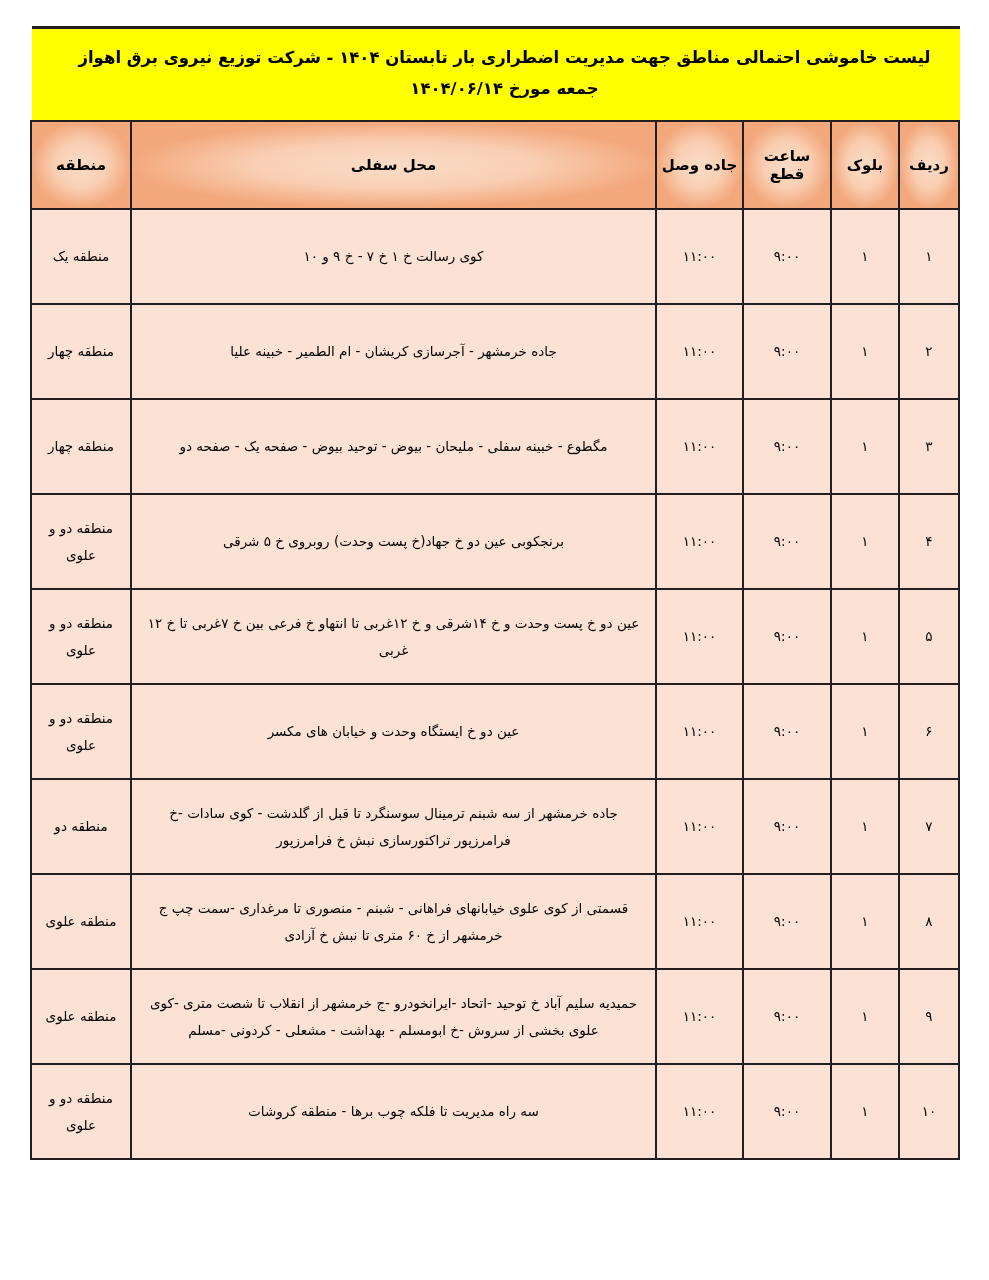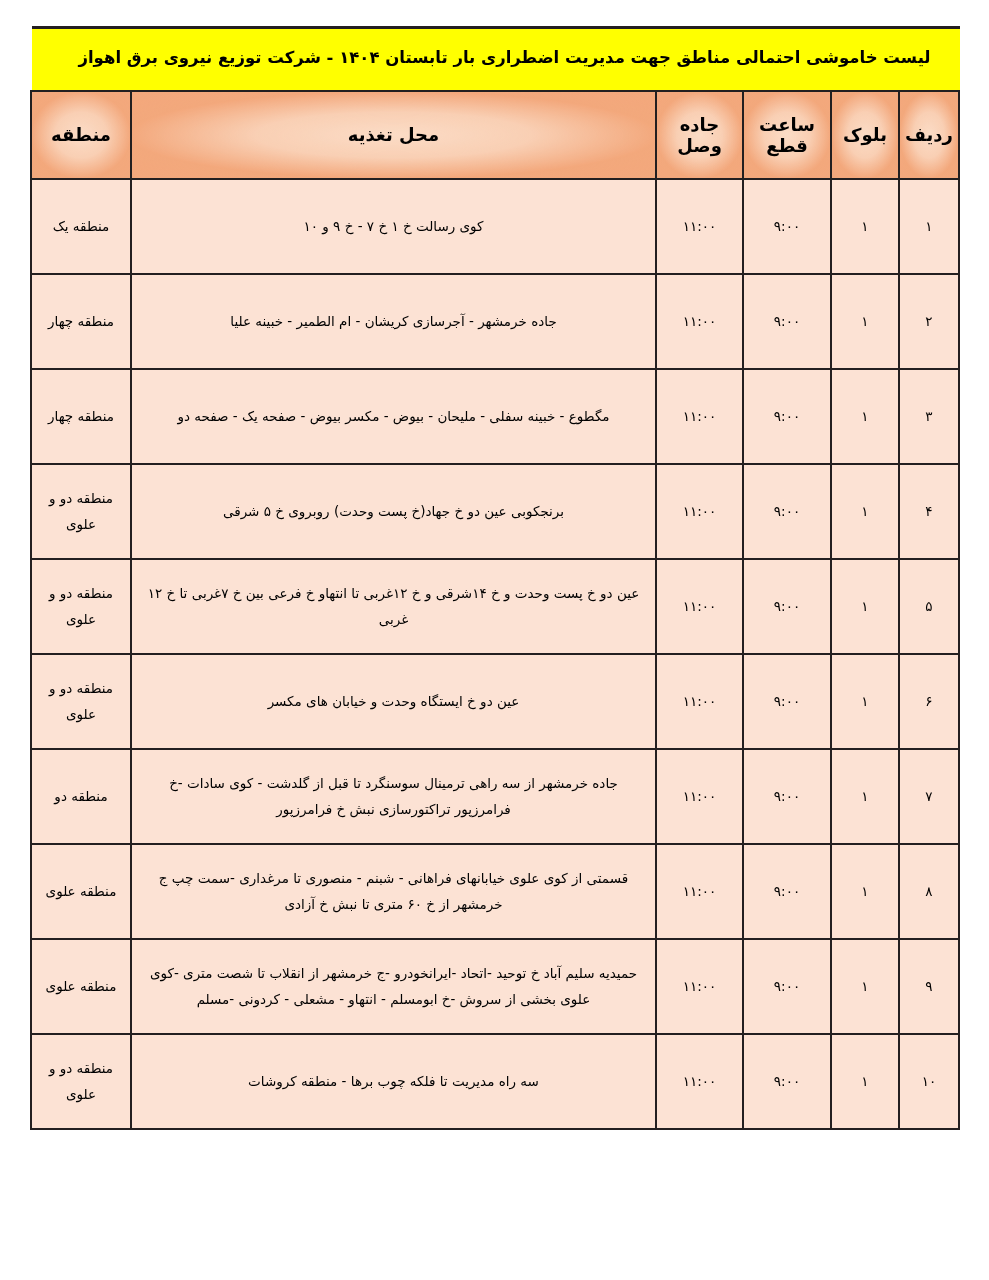--- a/index.html
+++ b/index.html
@@ -65,21 +65,21 @@
     text-align: center;
     vertical-align: middle;
     color: #000000;
     box-sizing: border-box;
   }
 
   
   table.outage thead th {
     height: 88px;
     font-weight: bold;
-    font-size: 18px;
+    font-size: 15px;
     background-color: #f3a87c;
     background-image:
       radial-gradient(ellipse 70% 70% at 50% 50%, #fbdcc6 0%, rgba(251,220,198,0.75) 38%, rgba(243,168,124,0.12) 72%, rgba(243,168,124,0) 100%);
     padding: 20px 4px;
   }
 
   table.outage tbody td {
     background: #fce2d4;
     font-size: 13.5px;
     font-weight: normal;
@@ -117,38 +117,39 @@
   tbody tr { height: 95px; }
 </style>
 </head>
 <body>
 
 <div class="page">
   <div class="sheet">
 
     <div class="banner">
       <div class="banner-line">لیست خاموشی احتمالی مناطق جهت مدیریت اضطراری بار تابستان ۱۴۰۴ - شرکت توزیع نیروی برق اهواز</div>
+      <div class="banner-line second">جمعه مورخ ۱۴۰۴/۰۶/۱۴</div>
     </div>
 
     <table class="outage">
       <colgroup>
         <col class="c-radif">
         <col class="c-block">
         <col class="c-off">
         <col class="c-on">
         <col class="c-feed">
         <col class="c-zone">
       </colgroup>
       <thead>
         <tr>
           <th>ردیف</th>
           <th>بلوک</th>
           <th>ساعت قطع</th>
           <th>جاده وصل</th>
-          <th>محل تغذیه</th>
+          <th>محل سفلی</th>
           <th>منطقه</th>
         </tr>
       </thead>
       <tbody id="outage-body">
           <tr>
             <td class="cell-radif">۱</td>
             <td class="cell-block">۱</td>
             <td class="cell-off">۹:۰۰</td>
             <td class="cell-on">۱۱:۰۰</td>
             <td class="cell-feed">کوی رسالت خ ۱ خ ۷ - خ ۹ و ۱۰</td>
@@ -160,21 +161,21 @@
             <td class="cell-off">۹:۰۰</td>
             <td class="cell-on">۱۱:۰۰</td>
             <td class="cell-feed">جاده خرمشهر - آجرسازی کریشان - ام الطمیر - خبینه علیا</td>
             <td class="cell-zone">منطقه چهار</td>
           </tr>
           <tr>
             <td class="cell-radif">۳</td>
             <td class="cell-block">۱</td>
             <td class="cell-off">۹:۰۰</td>
             <td class="cell-on">۱۱:۰۰</td>
-            <td class="cell-feed">مگطوع - خبینه سفلی - ملیحان - بیوض - مکسر بیوض - صفحه یک - صفحه دو</td>
+            <td class="cell-feed">مگطوع - خبینه سفلی - ملیحان - بیوض - توحید بیوض - صفحه یک - صفحه دو</td>
             <td class="cell-zone">منطقه چهار</td>
           </tr>
           <tr>
             <td class="cell-radif">۴</td>
             <td class="cell-block">۱</td>
             <td class="cell-off">۹:۰۰</td>
             <td class="cell-on">۱۱:۰۰</td>
             <td class="cell-feed">برنجکوبی عین دو خ جهاد(خ پست وحدت) روبروی خ ۵ شرقی</td>
             <td class="cell-zone">منطقه دو و علوی</td>
           </tr>
@@ -192,37 +193,37 @@
             <td class="cell-off">۹:۰۰</td>
             <td class="cell-on">۱۱:۰۰</td>
             <td class="cell-feed">عین دو خ ایستگاه وحدت و خیابان های مکسر</td>
             <td class="cell-zone">منطقه دو و علوی</td>
           </tr>
           <tr>
             <td class="cell-radif">۷</td>
             <td class="cell-block">۱</td>
             <td class="cell-off">۹:۰۰</td>
             <td class="cell-on">۱۱:۰۰</td>
-            <td class="cell-feed">جاده خرمشهر از سه راهی ترمینال سوسنگرد تا قبل از گلدشت - کوی سادات -خ فرامرزپور تراکتورسازی نبش خ فرامرزپور</td>
+            <td class="cell-feed">جاده خرمشهر از سه شبنم ترمینال سوسنگرد تا قبل از گلدشت - کوی سادات -خ فرامرزپور تراکتورسازی نبش خ فرامرزپور</td>
             <td class="cell-zone">منطقه دو</td>
           </tr>
           <tr>
             <td class="cell-radif">۸</td>
             <td class="cell-block">۱</td>
             <td class="cell-off">۹:۰۰</td>
             <td class="cell-on">۱۱:۰۰</td>
             <td class="cell-feed">قسمتی از کوی علوی خیابانهای فراهانی - شبنم - منصوری تا مرغداری -سمت چپ ج خرمشهر از خ ۶۰ متری تا نبش خ آزادی</td>
             <td class="cell-zone">منطقه علوی</td>
           </tr>
           <tr>
             <td class="cell-radif">۹</td>
             <td class="cell-block">۱</td>
             <td class="cell-off">۹:۰۰</td>
             <td class="cell-on">۱۱:۰۰</td>
-            <td class="cell-feed">حمیدیه سلیم آباد خ توحید -اتحاد -ایرانخودرو -ج خرمشهر از انقلاب تا شصت متری -کوی علوی بخشی از سروش -خ ابومسلم - انتهاو - مشعلی - کردونی -مسلم</td>
+            <td class="cell-feed">حمیدیه سلیم آباد خ توحید -اتحاد -ایرانخودرو -ج خرمشهر از انقلاب تا شصت متری -کوی علوی بخشی از سروش -خ ابومسلم - بهداشت - مشعلی - کردونی -مسلم</td>
             <td class="cell-zone">منطقه علوی</td>
           </tr>
           <tr>
             <td class="cell-radif">۱۰</td>
             <td class="cell-block">۱</td>
             <td class="cell-off">۹:۰۰</td>
             <td class="cell-on">۱۱:۰۰</td>
             <td class="cell-feed">سه راه مدیریت تا فلکه چوب برها  - منطقه کروشات</td>
             <td class="cell-zone">منطقه دو و علوی</td>
           </tr>

